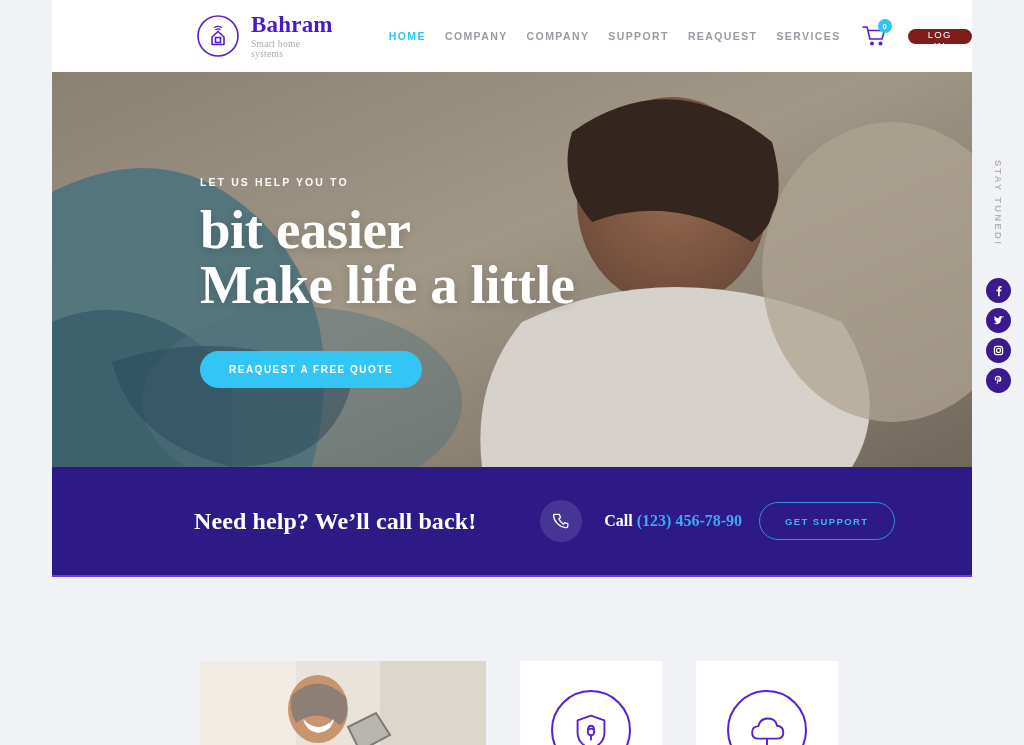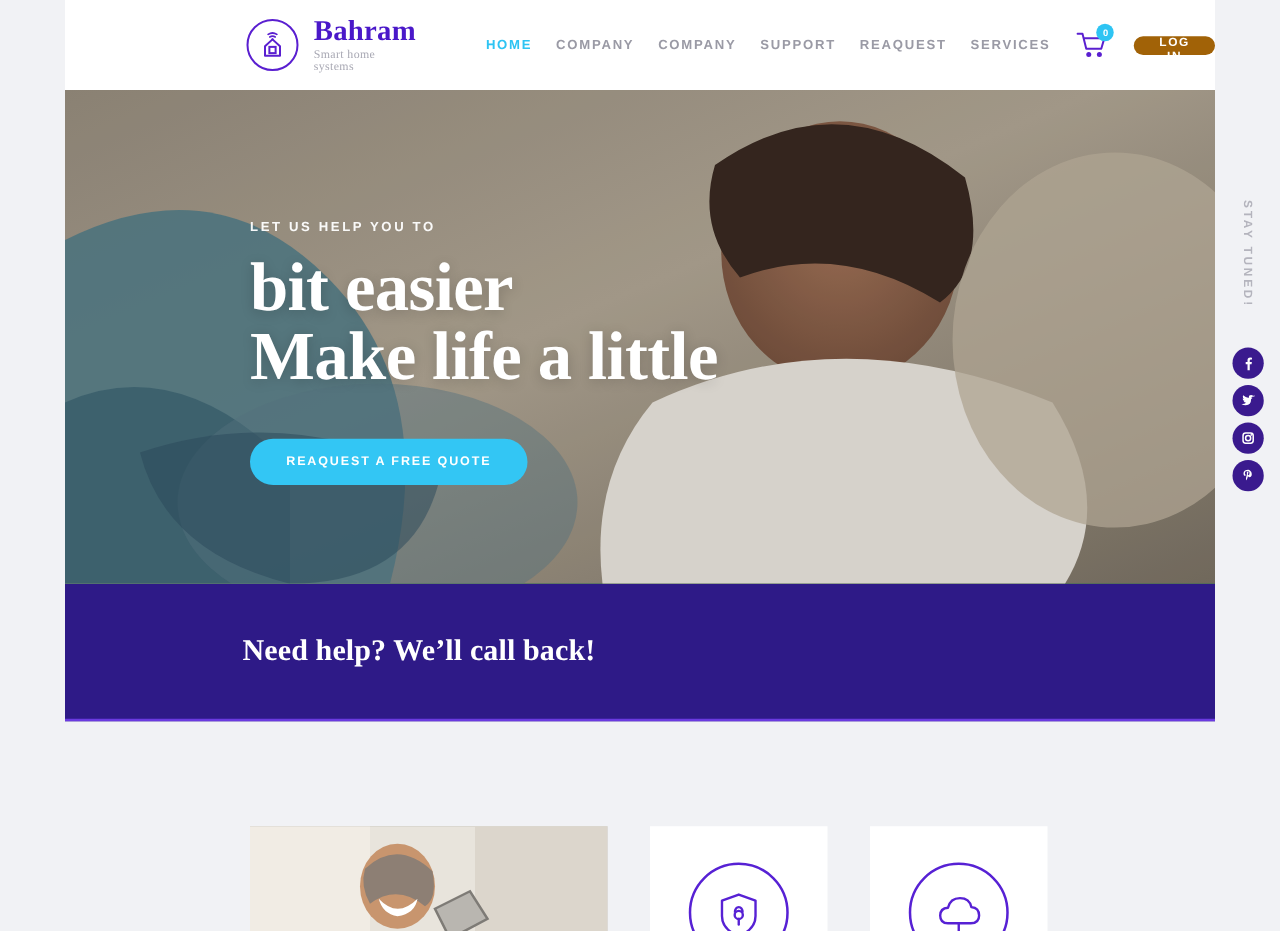--- a/index.html
+++ b/index.html
@@ -40,23 +40,23 @@
 
   .cart { position:relative; width:26px; height:24px; margin:0 6px 0 2px; cursor:pointer; }
   .cart-badge {
     position:absolute; right:-4px; top:-5px;
     width:14px; height:14px; border-radius:50%;
     background:#2ec4f3; color:#ffffff;
     font-size:7.5px; font-weight:bold;
     display:flex; align-items:center; justify-content:center;
   }
   .login-btn {
-    margin-left:14px; background:#a16207; color:#ffffff;
+    margin-left:14px; background:#7f1d1d; color:#ffffff;
     border:none; border-radius:16px; height:15px; padding:0 17px;
-    font-size:9.5px; font-weight:bold; letter-spacing:1.3px;
+    font-size:9.5px; font-weight:normal; letter-spacing:1.3px;
     cursor:pointer; font-family:"Liberation Sans", sans-serif;
   }
 
   
   .hero {
     height:395px; position:relative; overflow:hidden;
     background:#14532d;
   }
   .hero-bg { position:absolute; inset:0; }
   .hero-inner { position:relative; padding:104px 0 0 148px; }
@@ -216,20 +216,31 @@
       <div class="hero-title">
         <span style="display:block">bit easier</span>
         <span style="display:block">Make life a little</span>
       </div>
       <button class="hero-btn">REAQUEST A FREE QUOTE</button>
     </div>
   </div>
 
   <div class="callback">
     <div class="cb-title">Need help? We’ll call back!</div>
+    <div class="cb-right">
+      <span class="cb-phone-circle">
+        <svg viewBox="0 0 24 24" width="19" height="19">
+          <path d="M6.5 3 L9.3 3 L10.7 7 L8.6 8.6 Q10.3 12.6 14.4 15.4 L16 13.3 L20 14.7 L20 17.5 Q20 20 17.2 19.8 Q11 19 6.6 14.4 Q2.2 9.9 1.9 4.3 Q1.8 3 4.2 3 Z" fill="none" stroke="#ffffff" stroke-width="1.6" stroke-linejoin="round"></path>
+        </svg>
+      </span>
+      <span class="cb-call">
+        <span>Call </span><span class="cb-num">(123) 456-78-90</span>
+      </span>
+      <button class="cb-support">GET SUPPORT</button>
+    </div>
   </div>
 
   <div class="cards">
 
     <div class="card-photo">
       <svg viewBox="0 0 286 150" preserveAspectRatio="none">
         <rect width="286" height="150" fill="#e8e4dc"></rect>
         <rect x="0" y="0" width="96" height="150" fill="#f1ece4"></rect>
         <rect x="180" y="0" width="106" height="150" fill="#dcd6cc"></rect>
         <ellipse cx="118" cy="48" rx="30" ry="34" fill="#c8956e"></ellipse>

